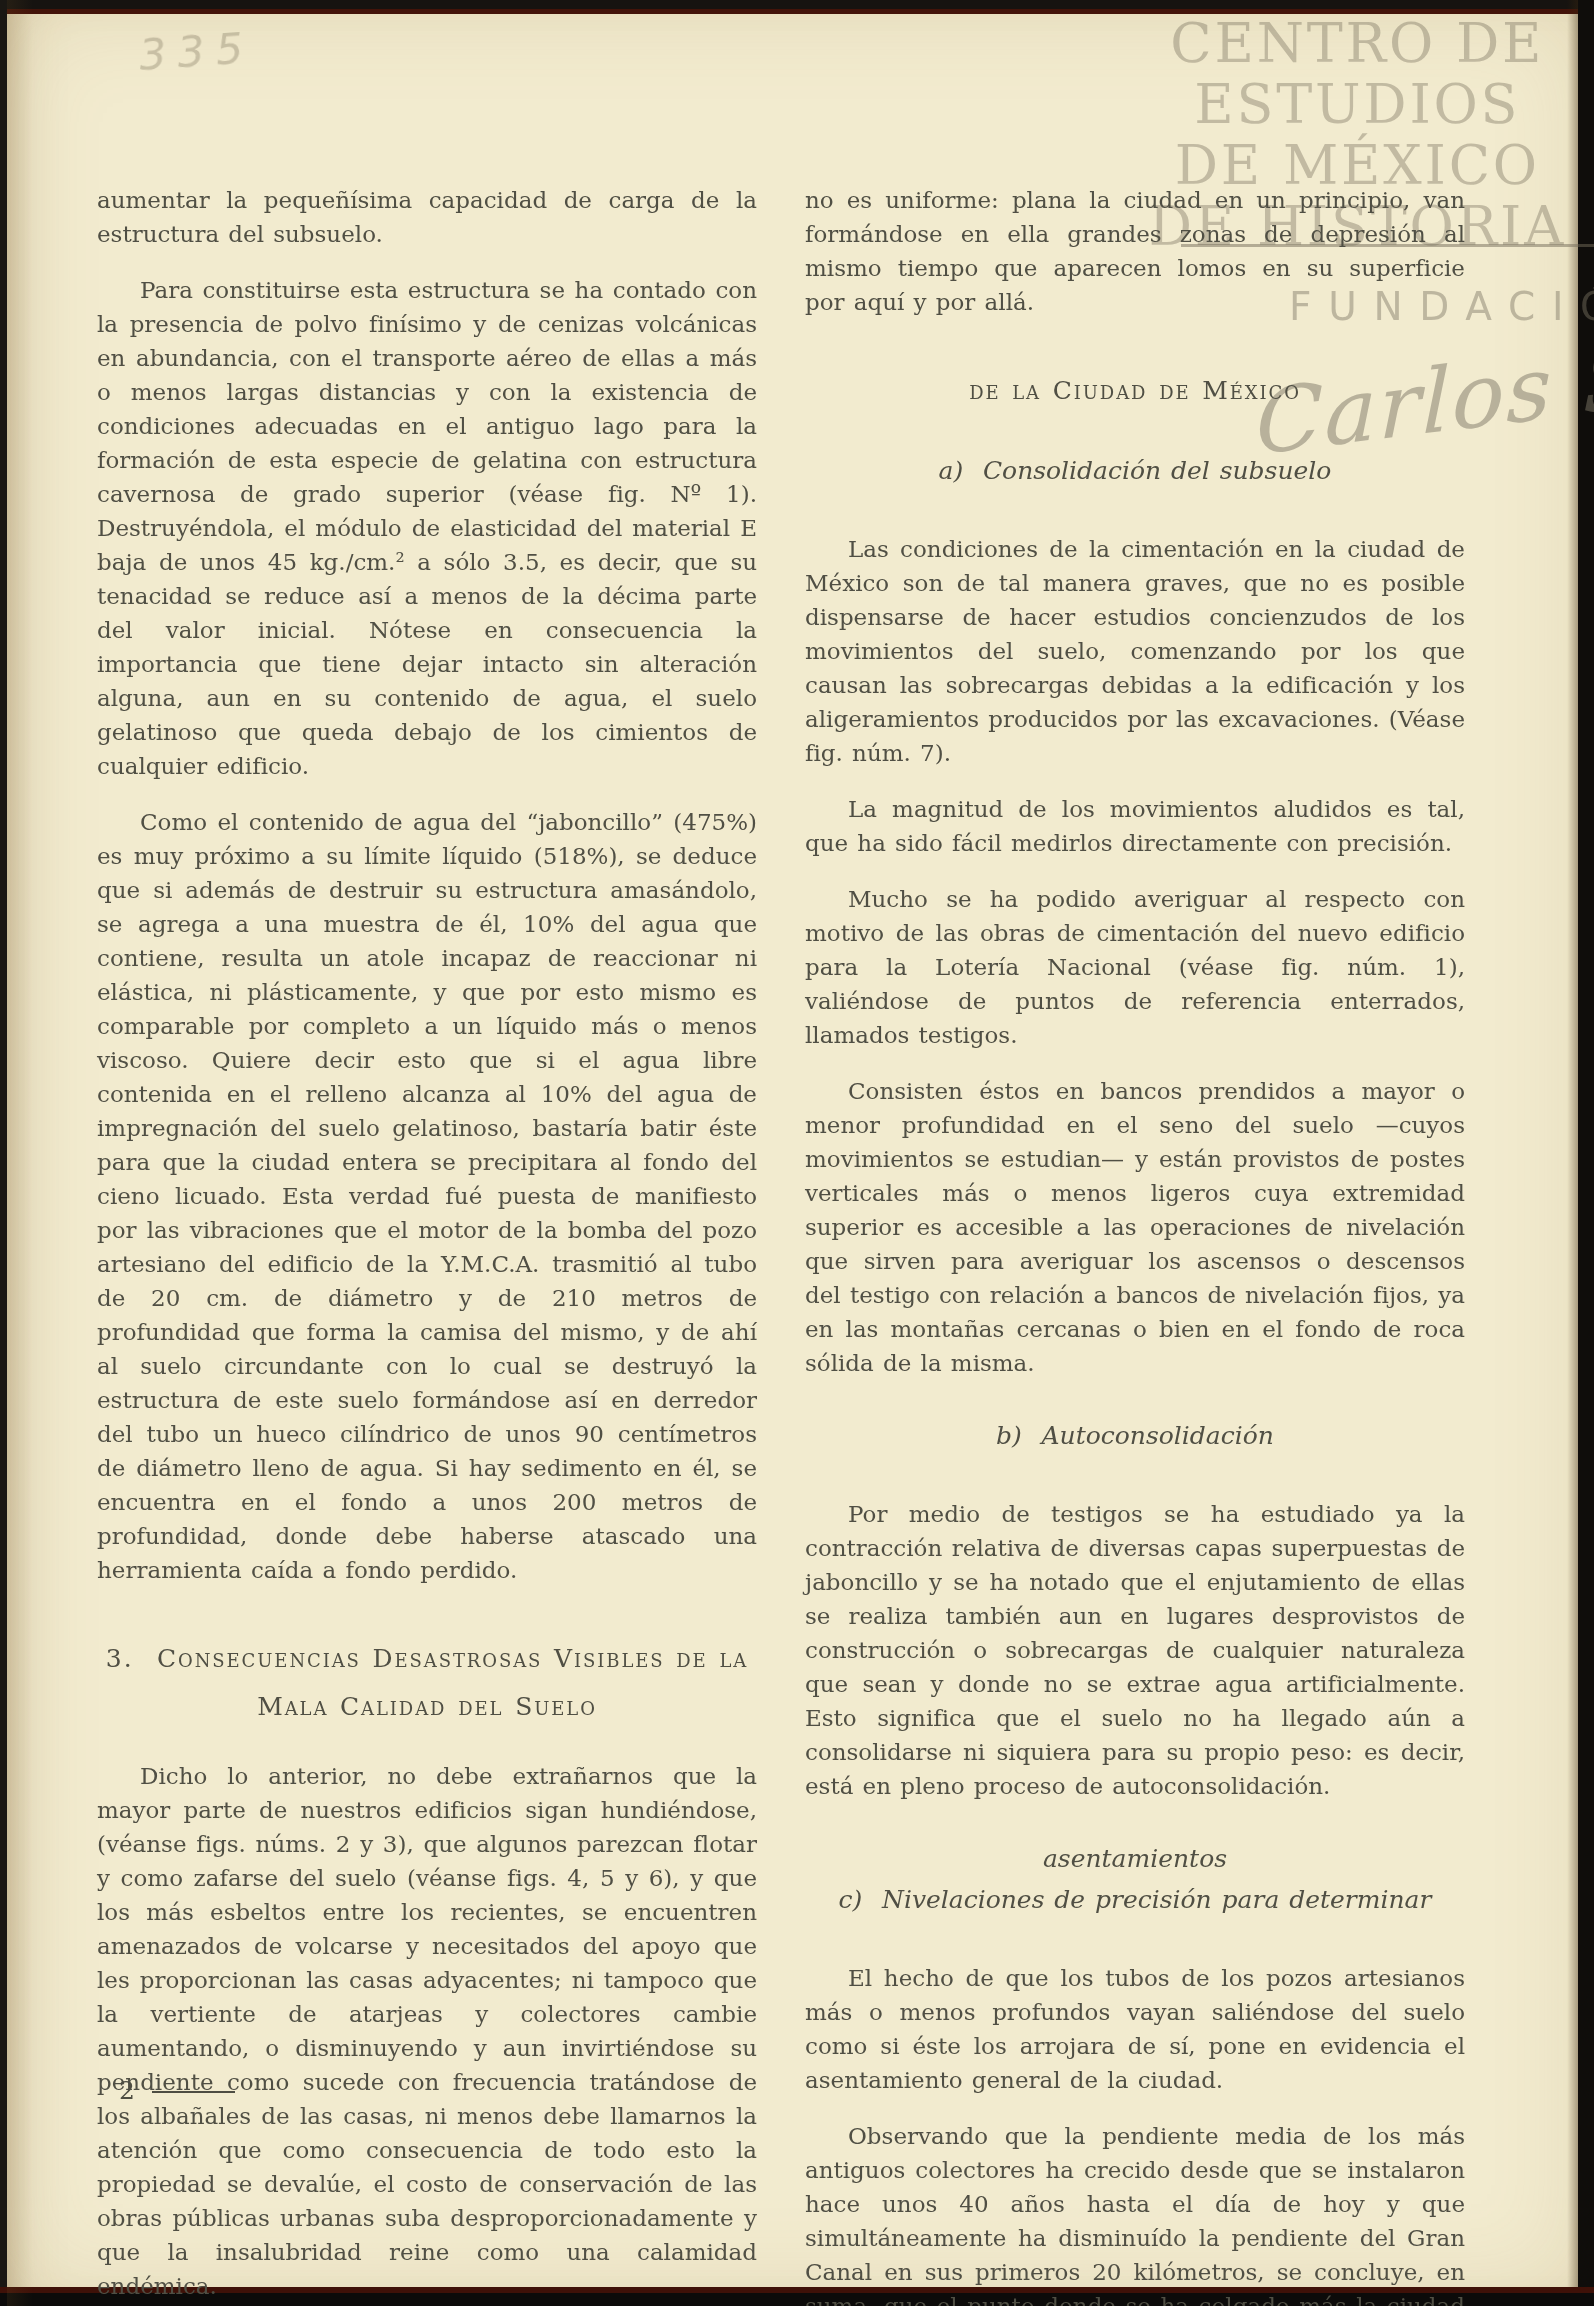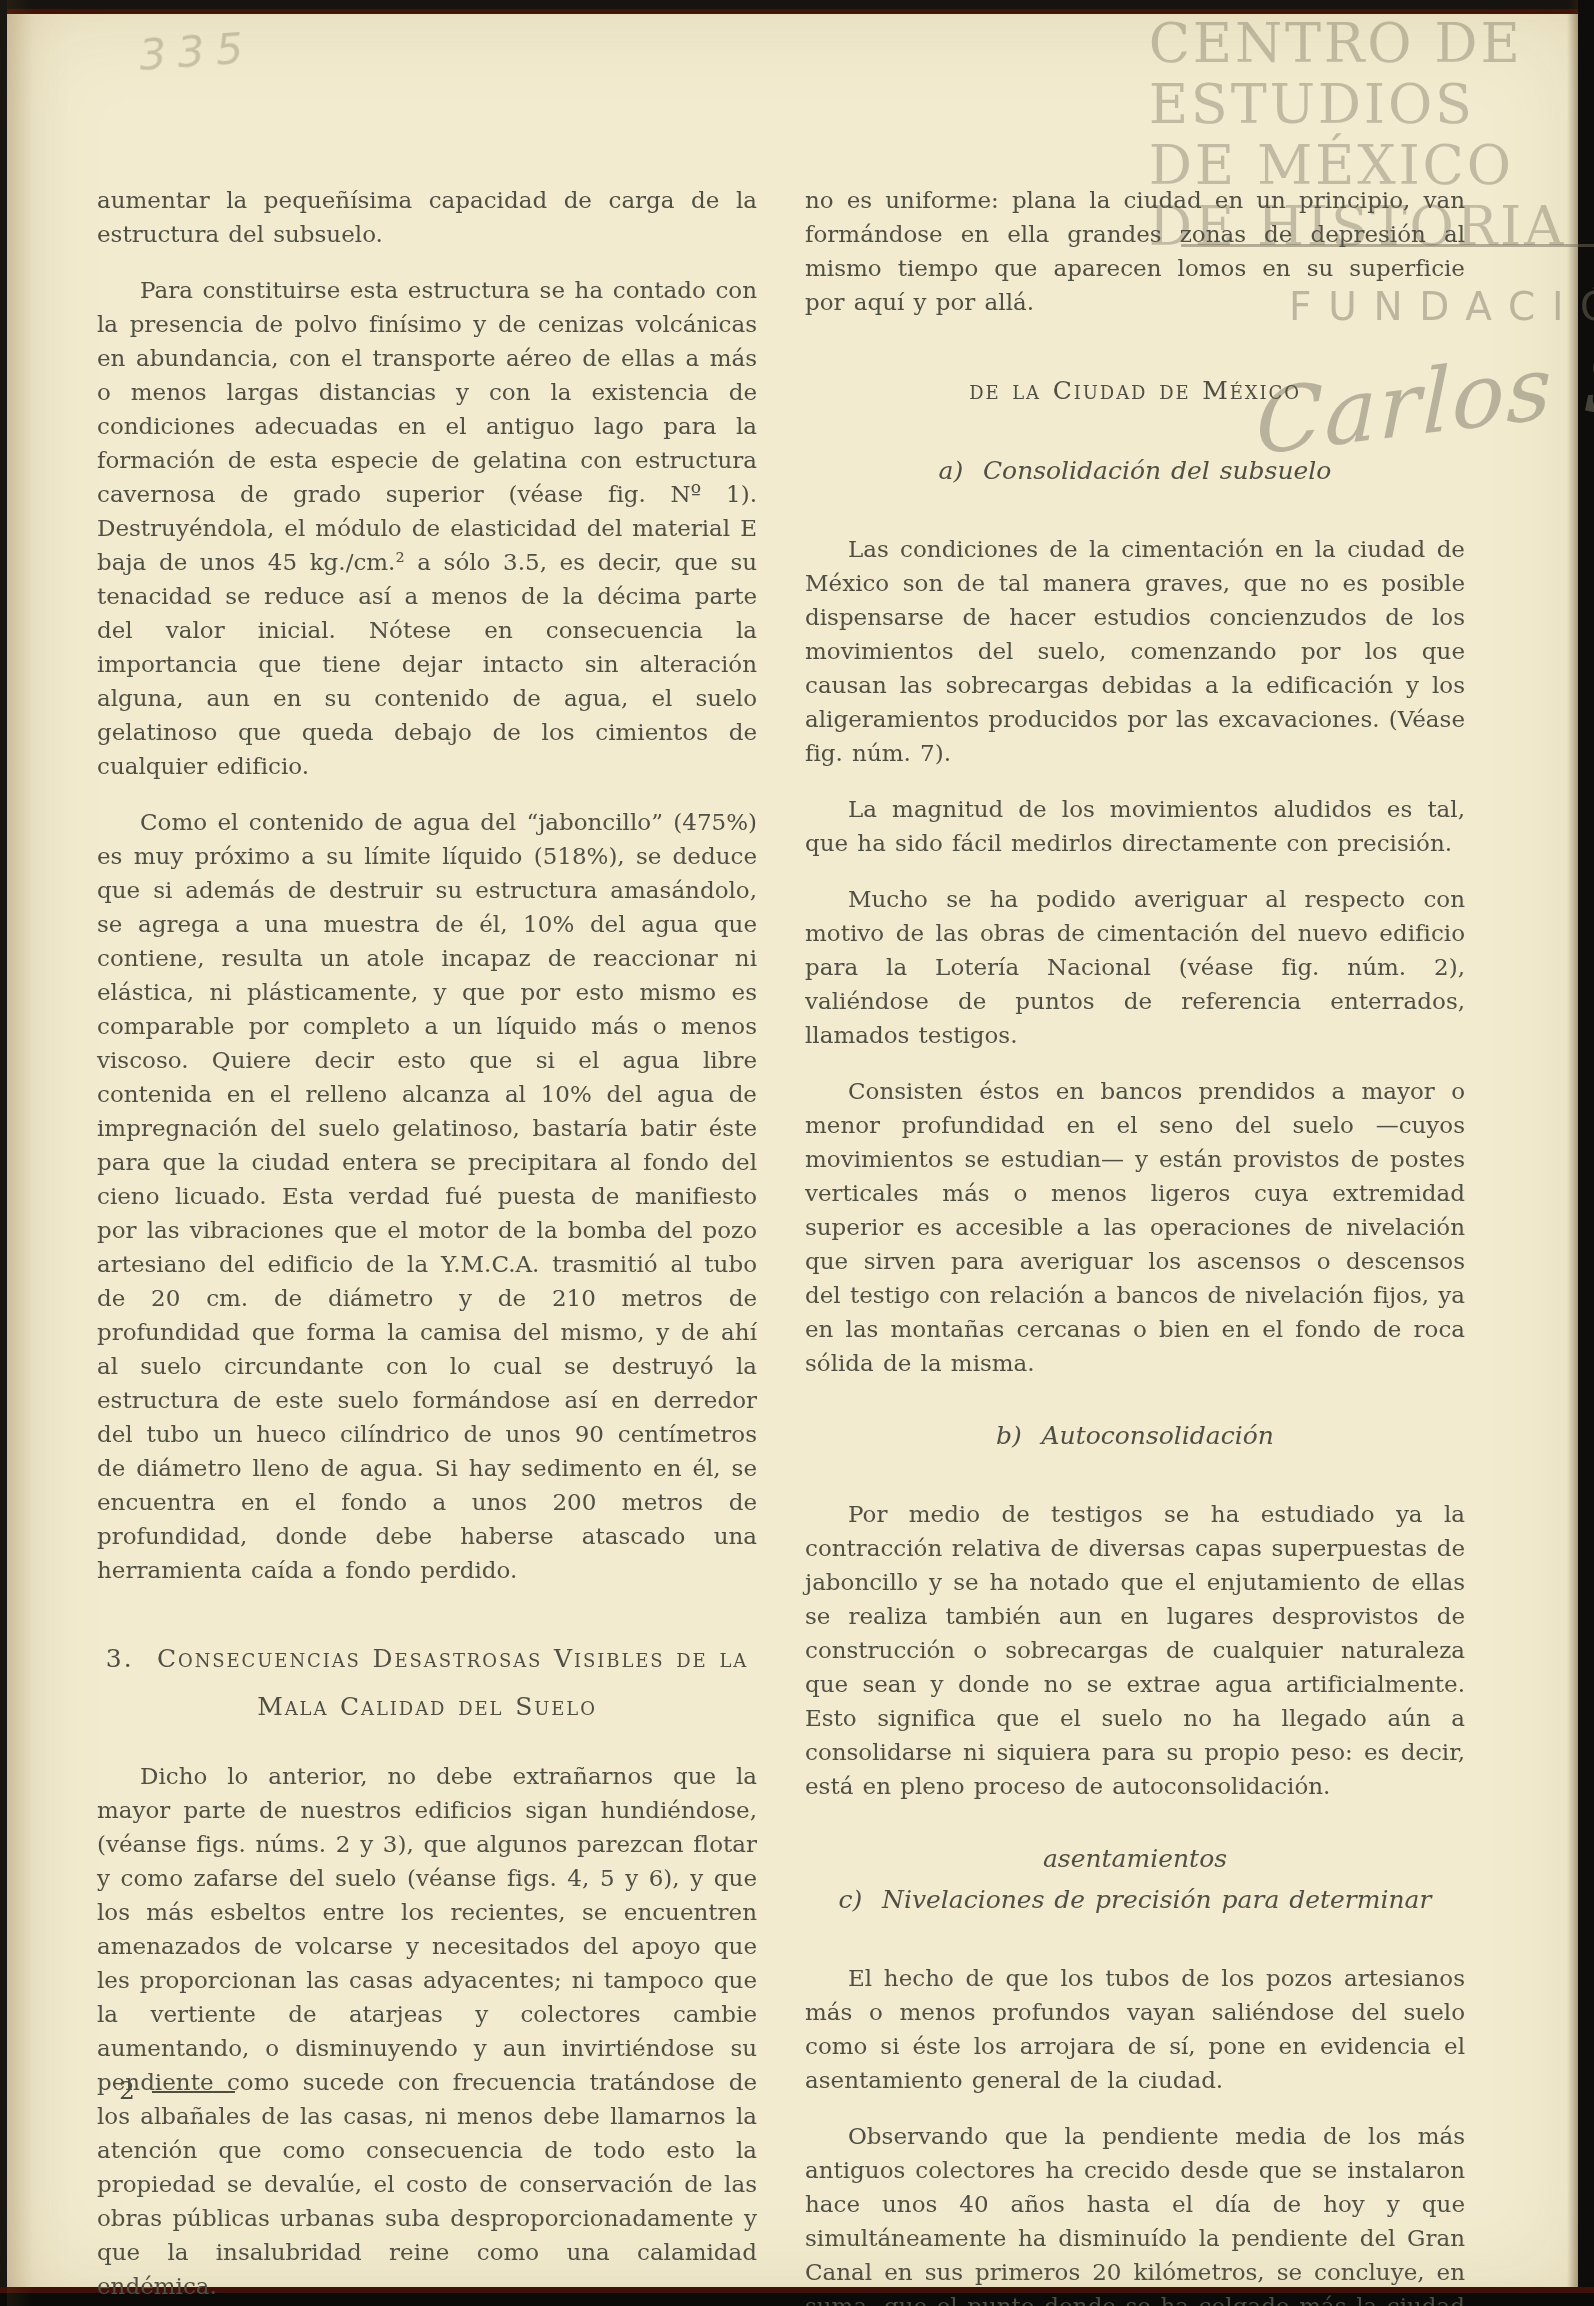--- a/index.html
+++ b/index.html
@@ -30,21 +30,21 @@
   .pencil{
     position:absolute;left:139px;top:26px;
     font-family:"DejaVu Sans","Liberation Sans",sans-serif;
     font-style:italic;font-size:43px;letter-spacing:11px;
     color:rgba(110,100,75,.30);
     transform:rotate(-4deg);
     filter:blur(0.6px);
   }
 
   
-  .watermark{position:absolute;top:13px;right:28px;text-align:left;
+  .watermark{position:absolute;top:13px;right:28px;text-align:center;
     color:rgba(115,108,90,.38);letter-spacing:2.8px;
     font-family:"DejaVu Serif","Liberation Serif",serif;}
   .wm-line{font-size:54px;line-height:61px;white-space:nowrap;}
   .wm-underline{position:absolute;top:244px;right:-12px;width:425px;height:2.8px;
     background:rgba(115,108,90,.50);}
   .wm-foundation{position:absolute;top:284px;left:1289px;
     font-family:"DejaVu Sans","Liberation Sans",sans-serif;
     font-size:39px;letter-spacing:16.7px;color:rgba(125,118,100,.45);
     white-space:nowrap;}
   .wm-signature{position:absolute;top:339px;left:1254px;
@@ -110,21 +110,21 @@
   <div class="col col-right" id="col-1">
       <div class="paragraph noindent">no es uniforme: plana la ciudad en un principio, van formándose en ella grandes zonas de depresión al mismo tiempo que aparecen lomos en su superficie por aquí y por allá.</div>
       <div class="heading">
         <div class="hline">de la Ciudad de México</div>
       </div>
       <div class="subheading">
         <div class="hline">a)&nbsp;&nbsp;Consolidación del subsuelo</div>
       </div>
       <div class="paragraph">Las condiciones de la cimentación en la ciudad de México son de tal manera graves, que no es posible dispensarse de hacer estudios concienzudos de los movimientos del suelo, comenzando por los que causan las sobrecargas debidas a la edificación y los aligeramientos producidos por las excavaciones. (Véase fig. núm. 7).</div>
       <div class="paragraph">La magnitud de los movimientos aludidos es tal, que ha sido fácil medirlos directamente con precisión.</div>
-      <div class="paragraph">Mucho se ha podido averiguar al respecto con motivo de las obras de cimentación del nuevo edificio para la Lotería Nacional (véase fig. núm. 2), valiéndose de puntos de referencia enterrados, llamados testigos.</div>
+      <div class="paragraph">Mucho se ha podido averiguar al respecto con motivo de las obras de cimentación del nuevo edificio para la Lotería Nacional (véase fig. núm. 1), valiéndose de puntos de referencia enterrados, llamados testigos.</div>
       <div class="paragraph">Consisten éstos en bancos prendidos a mayor o menor profundidad en el seno del suelo —cuyos movimientos se estudian— y están provistos de postes verticales más o menos ligeros cuya extremidad superior es accesible a las operaciones de nivelación que sirven para averiguar los ascensos o descensos del testigo con relación a bancos de nivelación fijos, ya en las montañas cercanas o bien en el fondo de roca sólida de la misma.</div>
       <div class="subheading">
         <div class="hline">b)&nbsp;&nbsp;Autoconsolidación</div>
       </div>
       <div class="paragraph">Por medio de testigos se ha estudiado ya la contracción relativa de diversas capas superpuestas de jaboncillo y se ha notado que el enjutamiento de ellas se realiza también aun en lugares desprovistos de construcción o sobrecargas de cualquier naturaleza que sean y donde no se extrae agua artificialmente. Esto significa que el suelo no ha llegado aún a consolidarse ni siquiera para su propio peso: es decir, está en pleno proceso de autoconsolidación.</div>
       <div class="subheading">
         <div class="hline">asentamientos</div>
         <div class="hline">c)&nbsp;&nbsp;Nivelaciones de precisión para determinar</div>
       </div>
       <div class="paragraph">El hecho de que los tubos de los pozos artesianos más o menos profundos vayan saliéndose del suelo como si éste los arrojara de sí, pone en evidencia el asentamiento general de la ciudad.</div>

